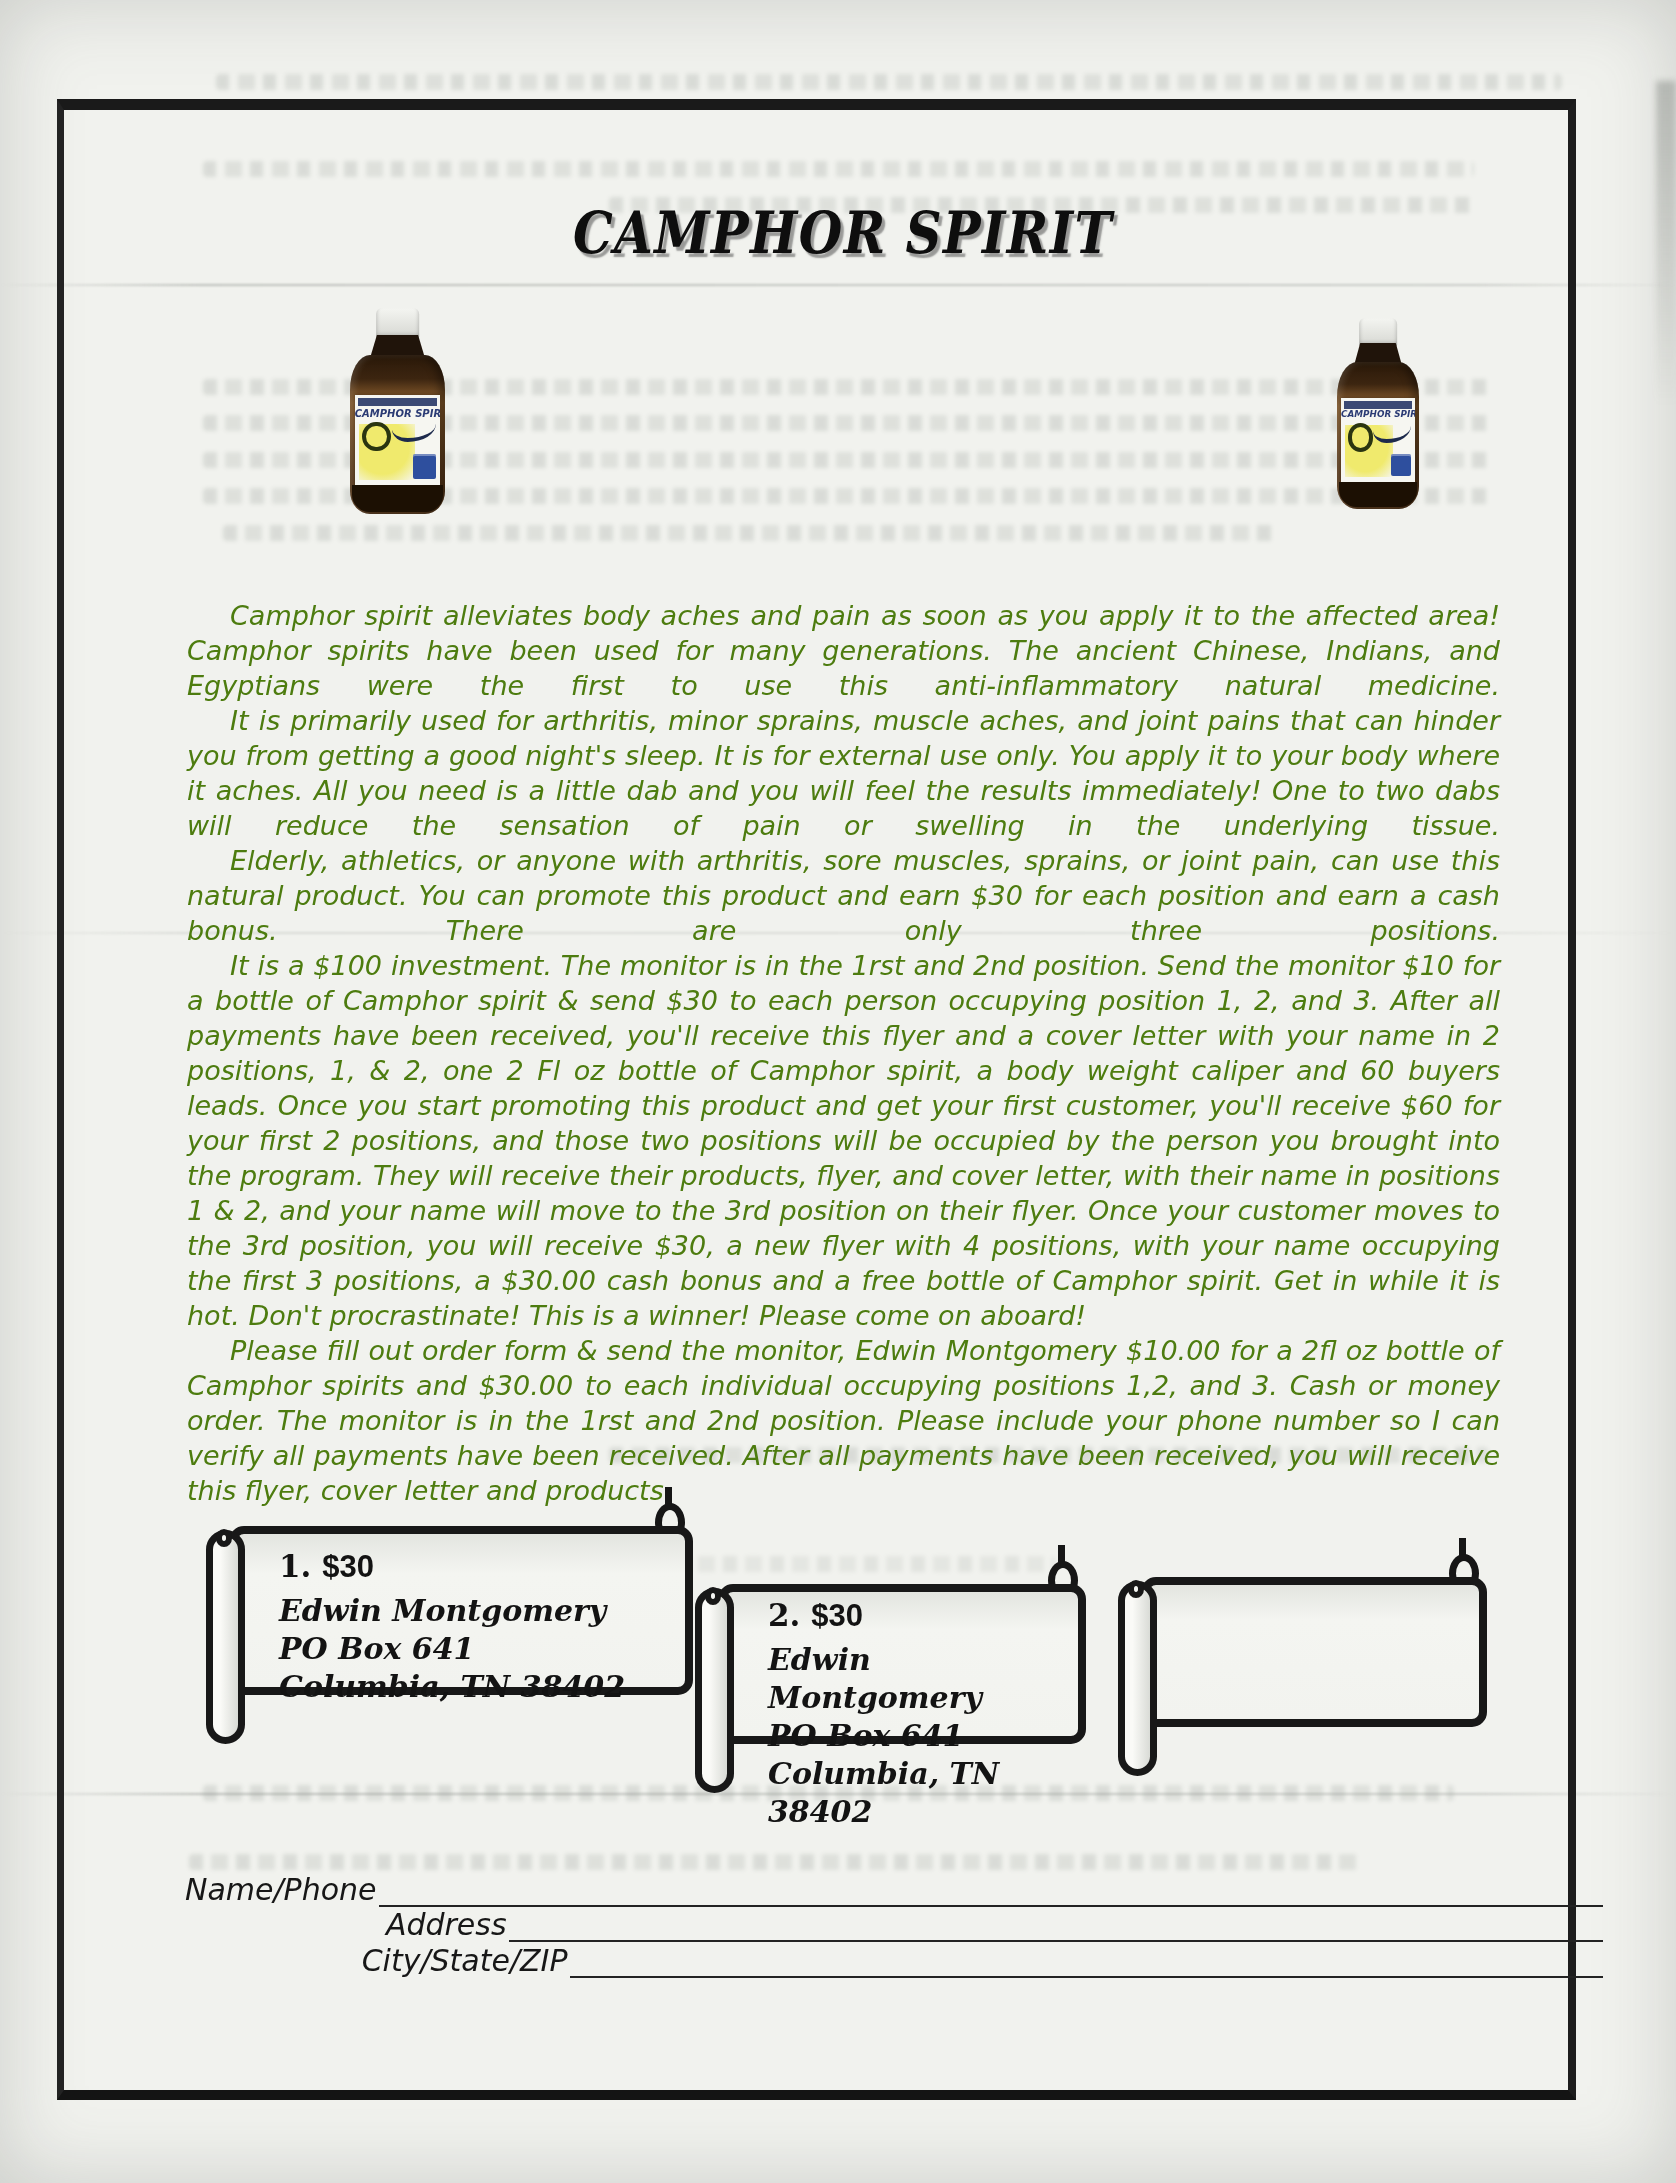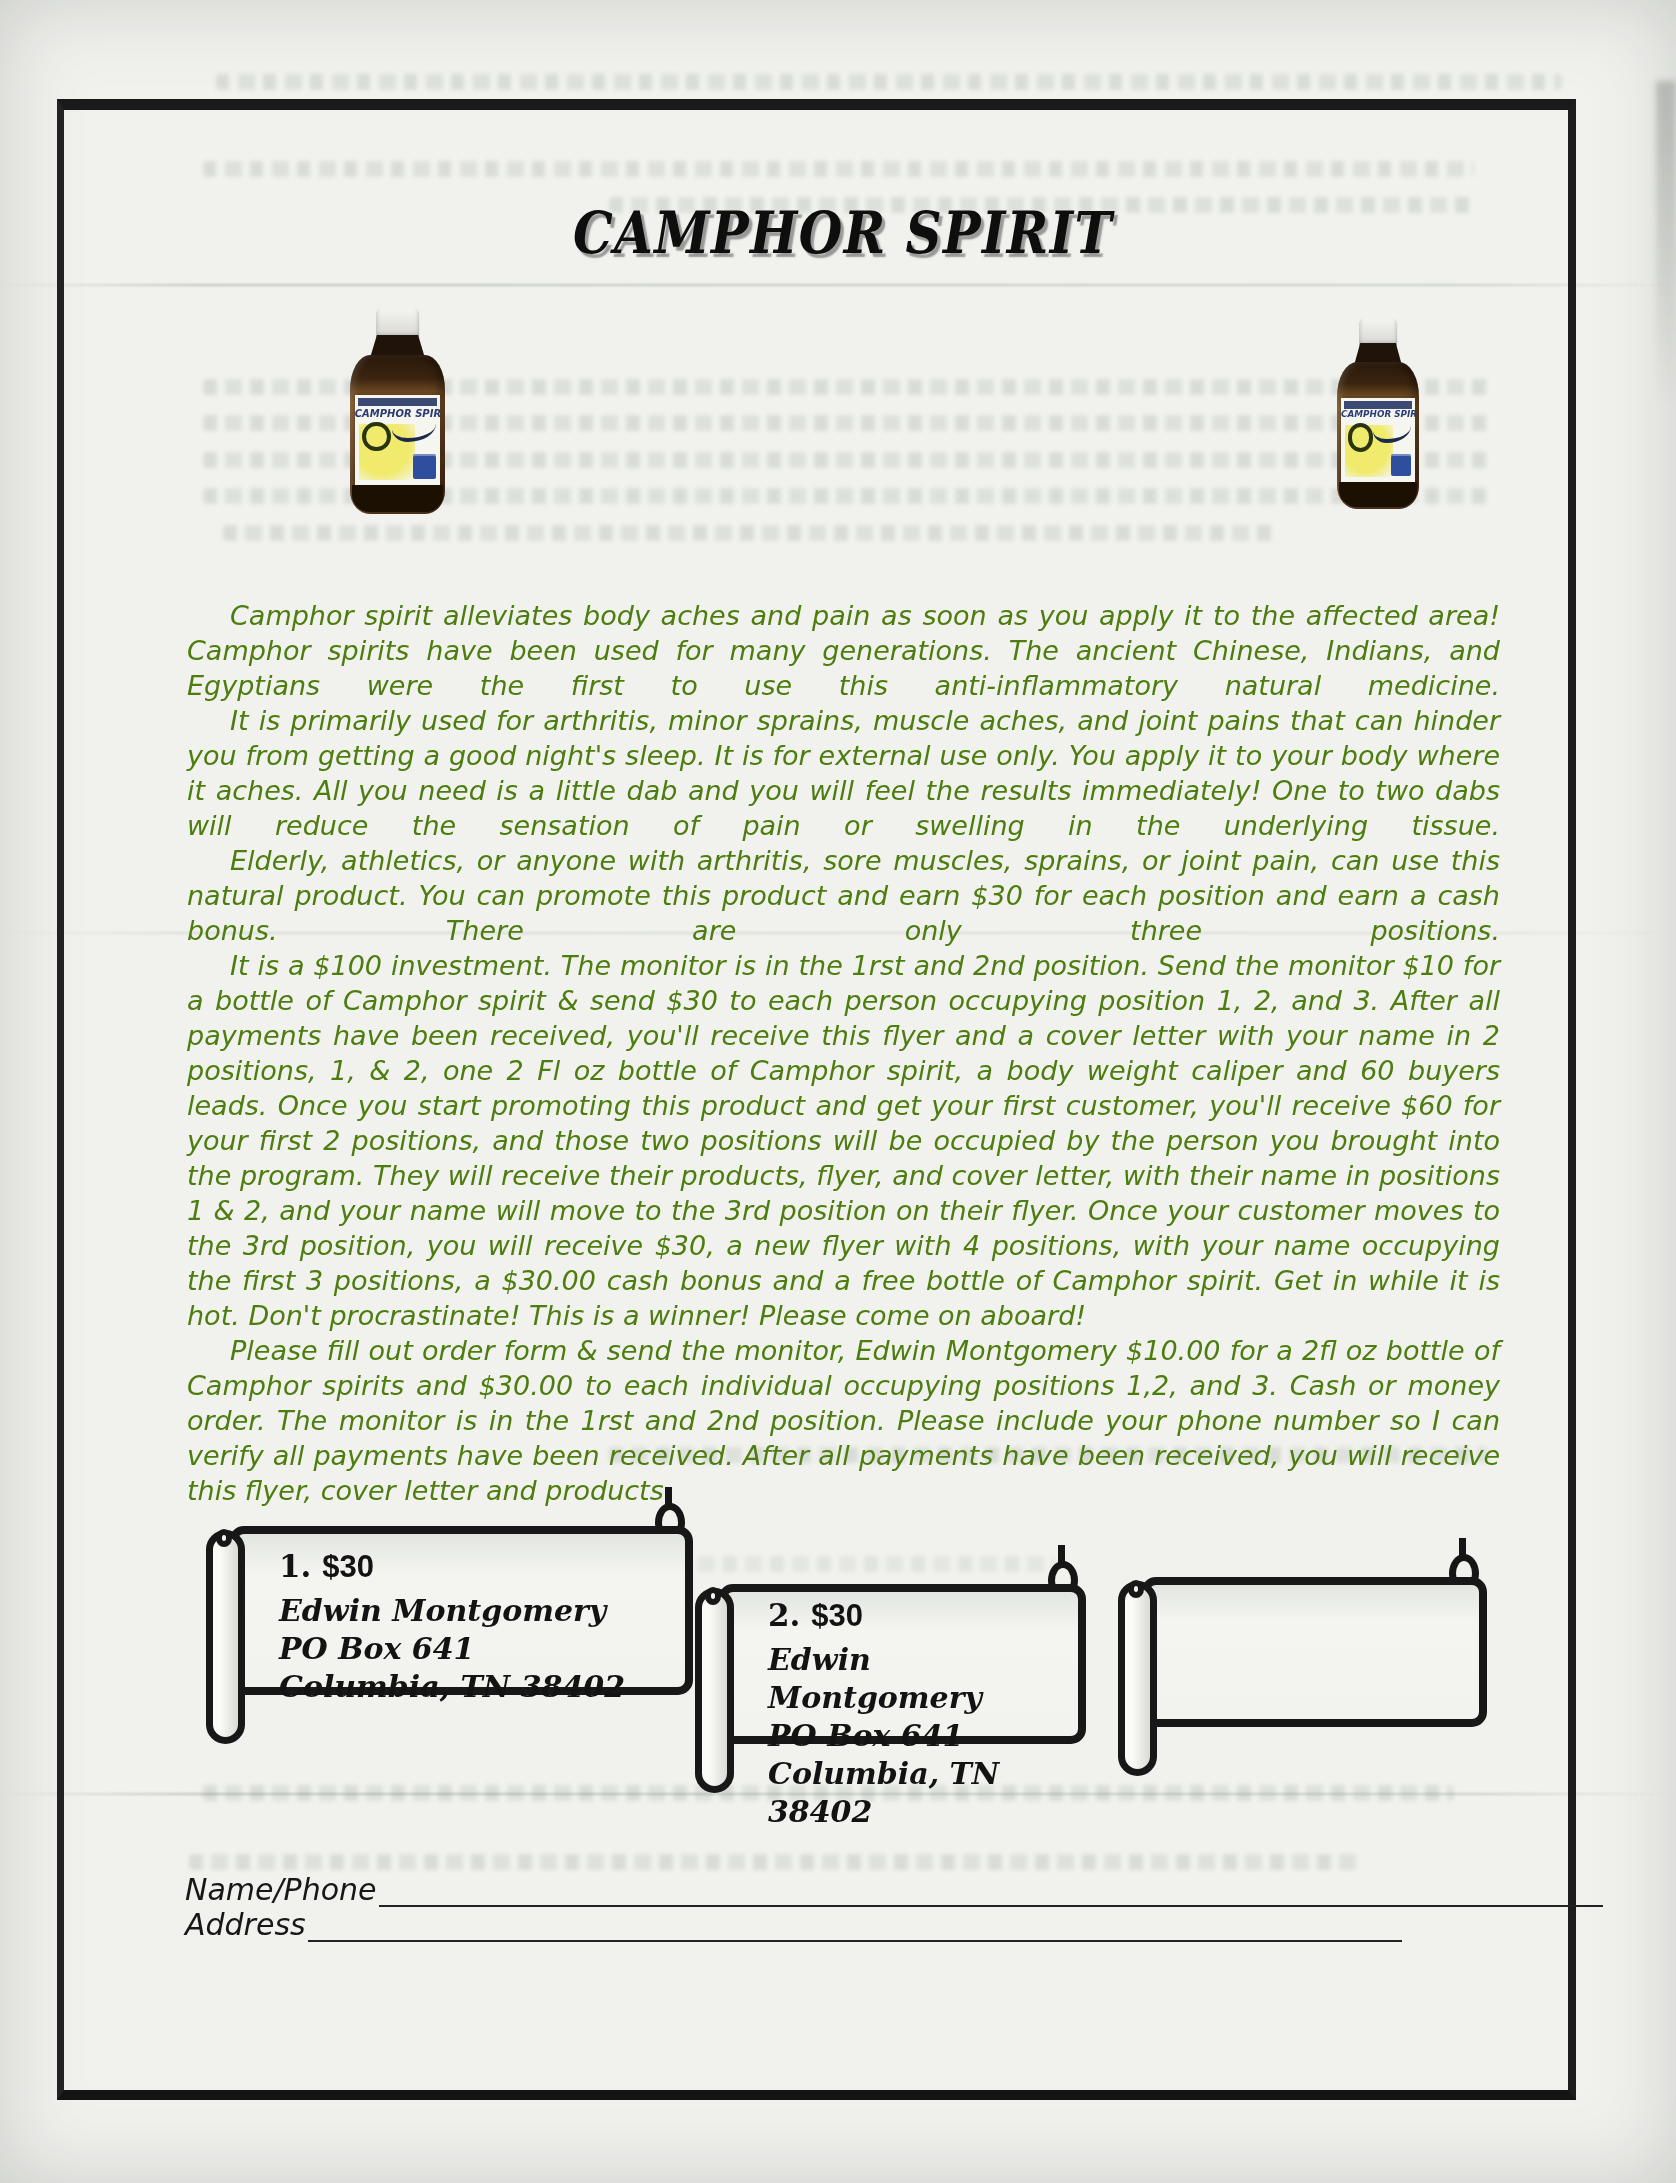--- a/index.html
+++ b/index.html
@@ -79,21 +79,21 @@
     font-size:30px;line-height:38px;}
   .s1{left:206px;top:1487px;width:487px;height:257px;}
   .s1 .stext{top:61px;}
   .s2{left:695px;top:1545px;width:391px;height:248px;}
   .s2 .stext{top:52px;}
   .s3{left:1118px;top:1538px;width:369px;height:238px;}
   .s3 .stext{top:64px;}
   .s3 .pos-line{margin-top:12px;}
   
   .form{position:absolute;left:185px;top:1873px;font-style:italic;font-size:30px;color:#171717;}
-  .frow{display:flex;align-items:flex-end;height:34px;margin-bottom:1.4px;}
+  .frow{display:flex;align-items:flex-end;height:34px;margin-bottom:1.4px;justify-content:flex-end;}
   .frow .flabel{white-space:nowrap;margin-right:2.7px;}
   .frow .fline{border-bottom:2.7px solid #232323;height:100%;}
   .r1 .fline{width:1224px;}
   .r2 .fline{width:1094px;}
   .r3 .fline{width:1033px;}
 </style>
 </head>
 <body>
 
 <div id="page">
@@ -195,16 +195,20 @@
 
   <div class="form">
     <div class="frow r1">
       <span class="flabel">Name/Phone</span>
       <span class="fline"></span>
     </div>
     <div class="frow r2">
       <span class="flabel">Address</span>
       <span class="fline"></span>
     </div>
+    <div class="frow r3">
+      <span class="flabel">City/State/ZIP</span>
+      <span class="fline"></span>
+    </div>
   </div>
 
 </div>
 
 
 </body></html>

